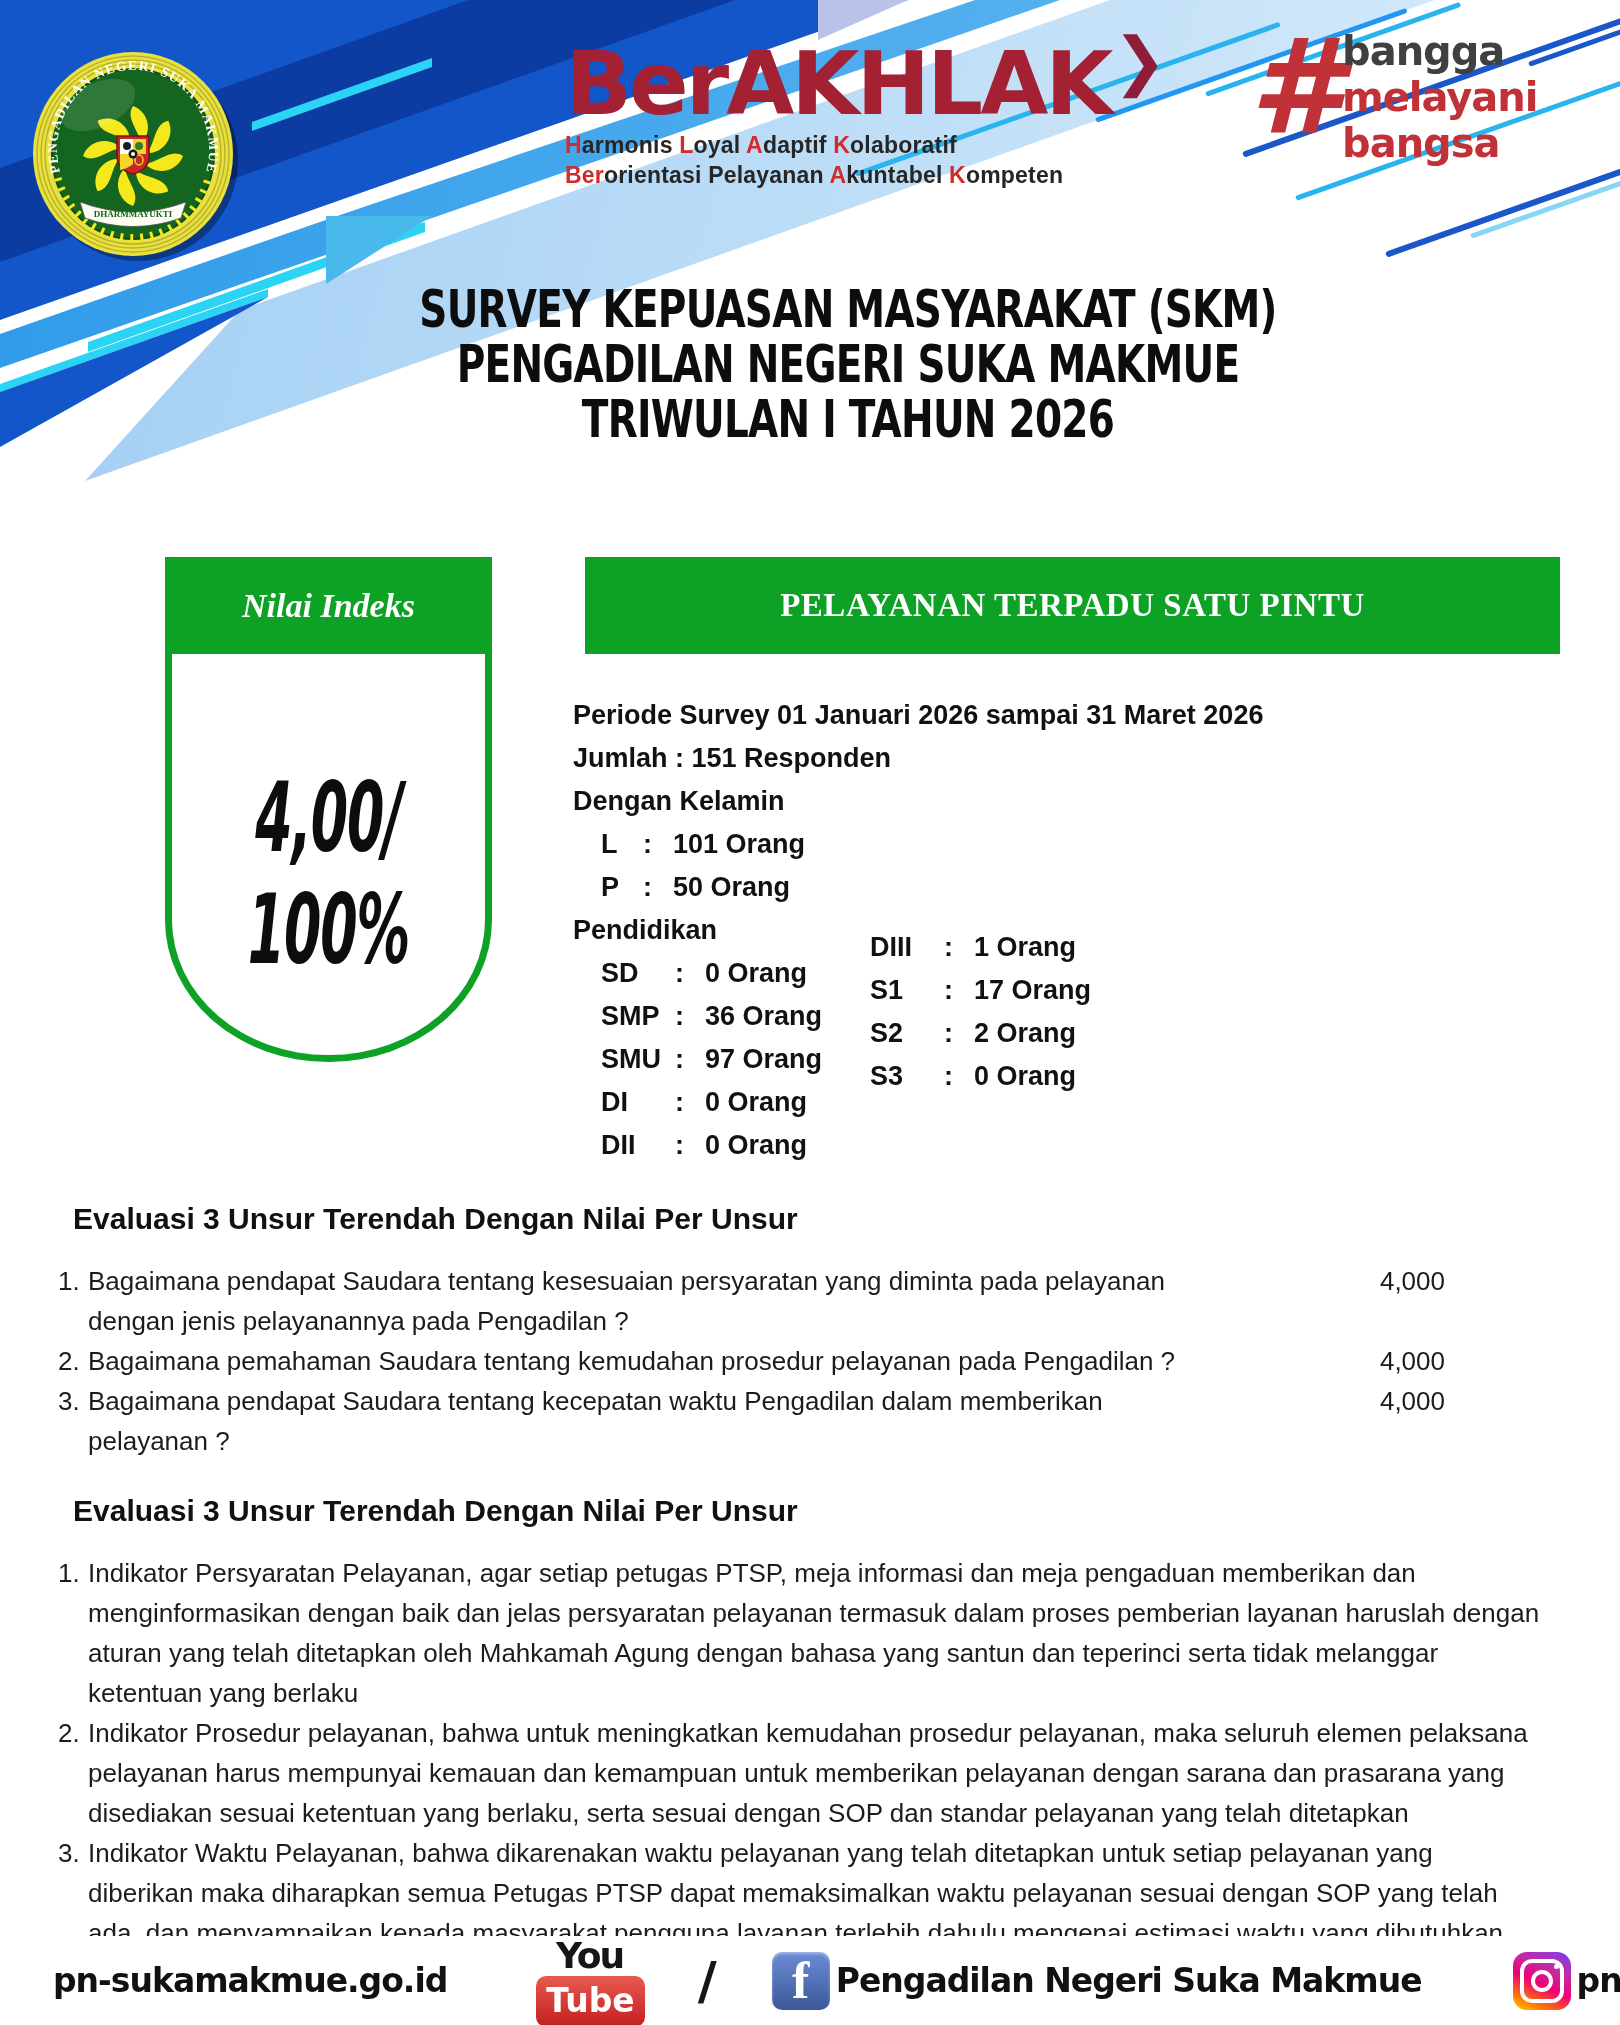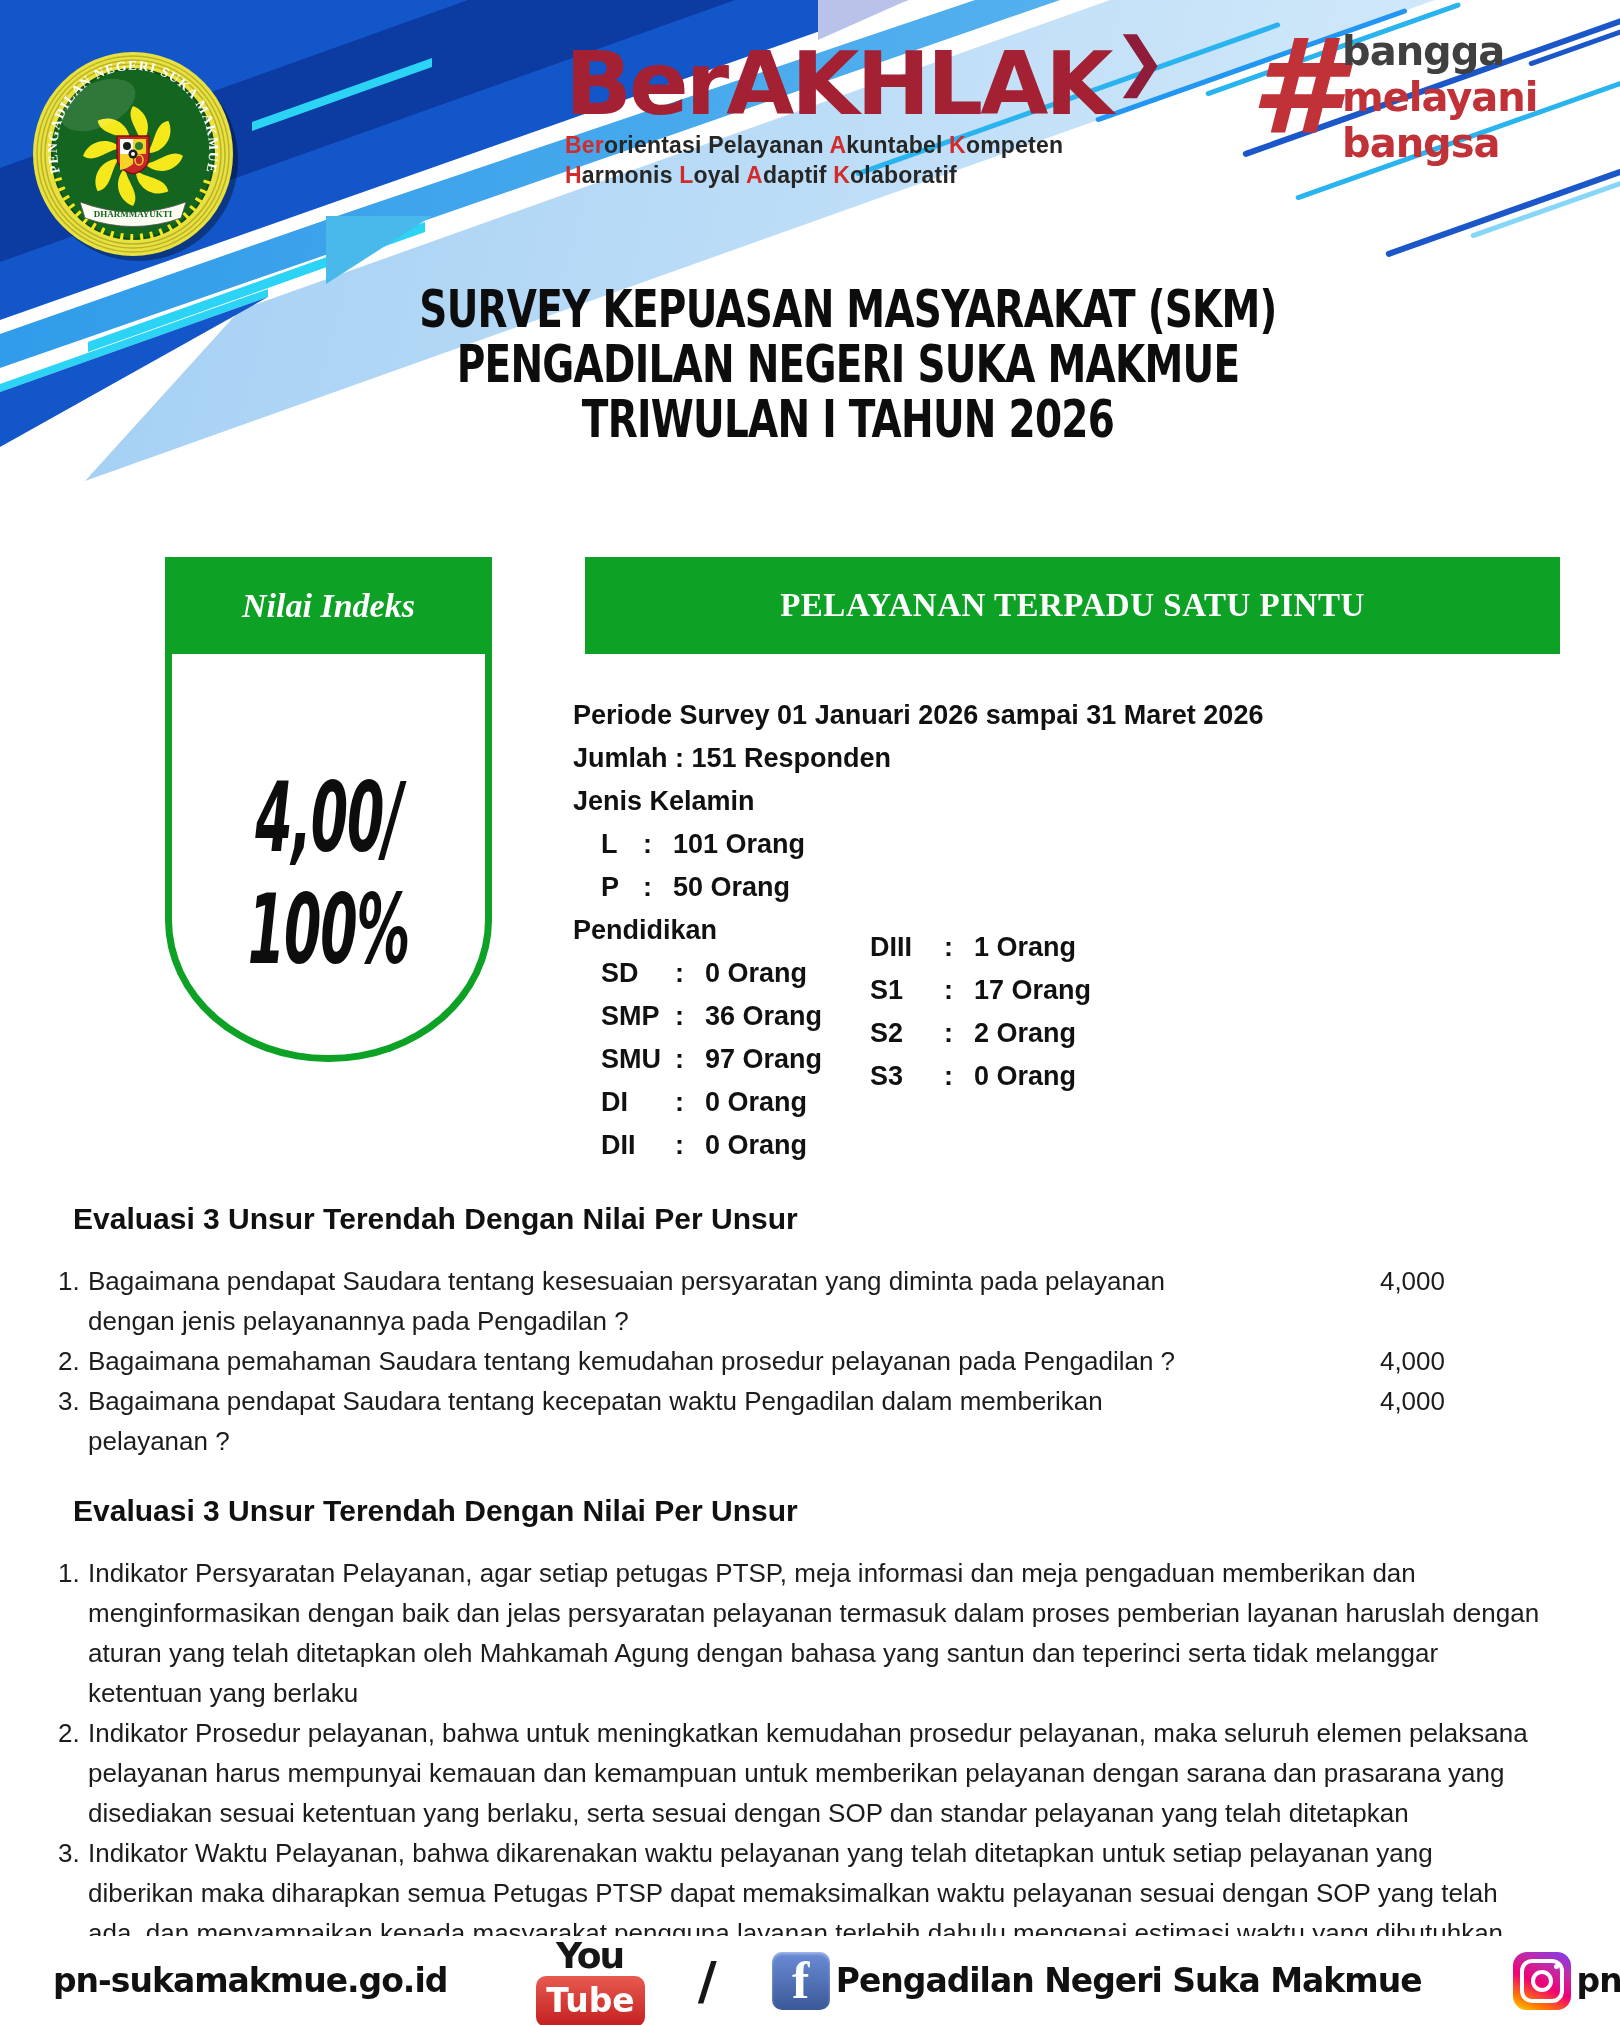--- a/index.html
+++ b/index.html
@@ -162,22 +162,22 @@
       <path d="M 30,128 A 78,82 0 0 0 180,128" fill="none" stroke="#f5e91c" stroke-width="7" stroke-dasharray="3 7"></path>
       <path d="M 52,152 Q 105,172 158,152 L 153,168 Q 105,185 57,168 Z" fill="#fdfdf4" stroke="#555" stroke-width="0.8"></path>
       <text x="105" y="167" text-anchor="middle" font-family="Liberation Serif, serif" font-size="9" font-weight="bold" fill="#14651f">DHARMMAYUKTI</text>
       <ellipse cx="70" cy="55" rx="40" ry="22" fill="#ffffff" opacity="0.12" transform="rotate(-25 70 55)"></ellipse>
     </svg>
   </div>
 
   <div class="bera">
     <div class="bera-word">BerAKHLAK</div>
     <div class="bera-chev">❯</div>
+    <div class="bsub"><span class="r">H</span><span>armonis </span><span class="r">L</span><span>oyal </span><span class="r">A</span><span>daptif </span><span class="r">K</span><span>olaboratif</span></div>
     <div class="bsub"><span class="r">Ber</span><span>orientasi Pelayanan </span><span class="r">A</span><span>kuntabel </span><span class="r">K</span><span>ompeten</span></div>
-    <div class="bsub"><span class="r">H</span><span>armonis </span><span class="r">L</span><span>oyal </span><span class="r">A</span><span>daptif </span><span class="r">K</span><span>olaboratif</span></div>
   </div>
 
   <div class="bangga">
     <div class="bg-hash">#</div>
     <div class="bg-lines">
       <div class="bg-l1">bangga</div>
       <div class="bg-l2">melayani</div>
       <div class="bg-l3">bangsa</div>
     </div>
   </div>
@@ -195,21 +195,21 @@
     <span class="shield-num">4,00/</span>
     <span class="shield-num">100%</span>
   </div>
 </div>
 
 <div class="gheader ptspbar">PELAYANAN TERPADU SATU PINTU</div>
 
 <div class="stats">
   <div class="srow">Periode Survey 01 Januari 2026 sampai 31 Maret 2026</div>
   <div class="srow">Jumlah : 151 Responden</div>
-  <div class="srow">Jenis Kelamin</div>
+  <div class="srow">Dengan Kelamin</div>
   <div class="srow indent">
     <span class="slbl-g">L</span>
       <span class="scol">:</span>
       <span>101 Orang</span>
   </div>
   <div class="srow indent">
     <span class="slbl-g">P</span>
       <span class="scol">:</span>
       <span>50 Orang</span>
   </div>

